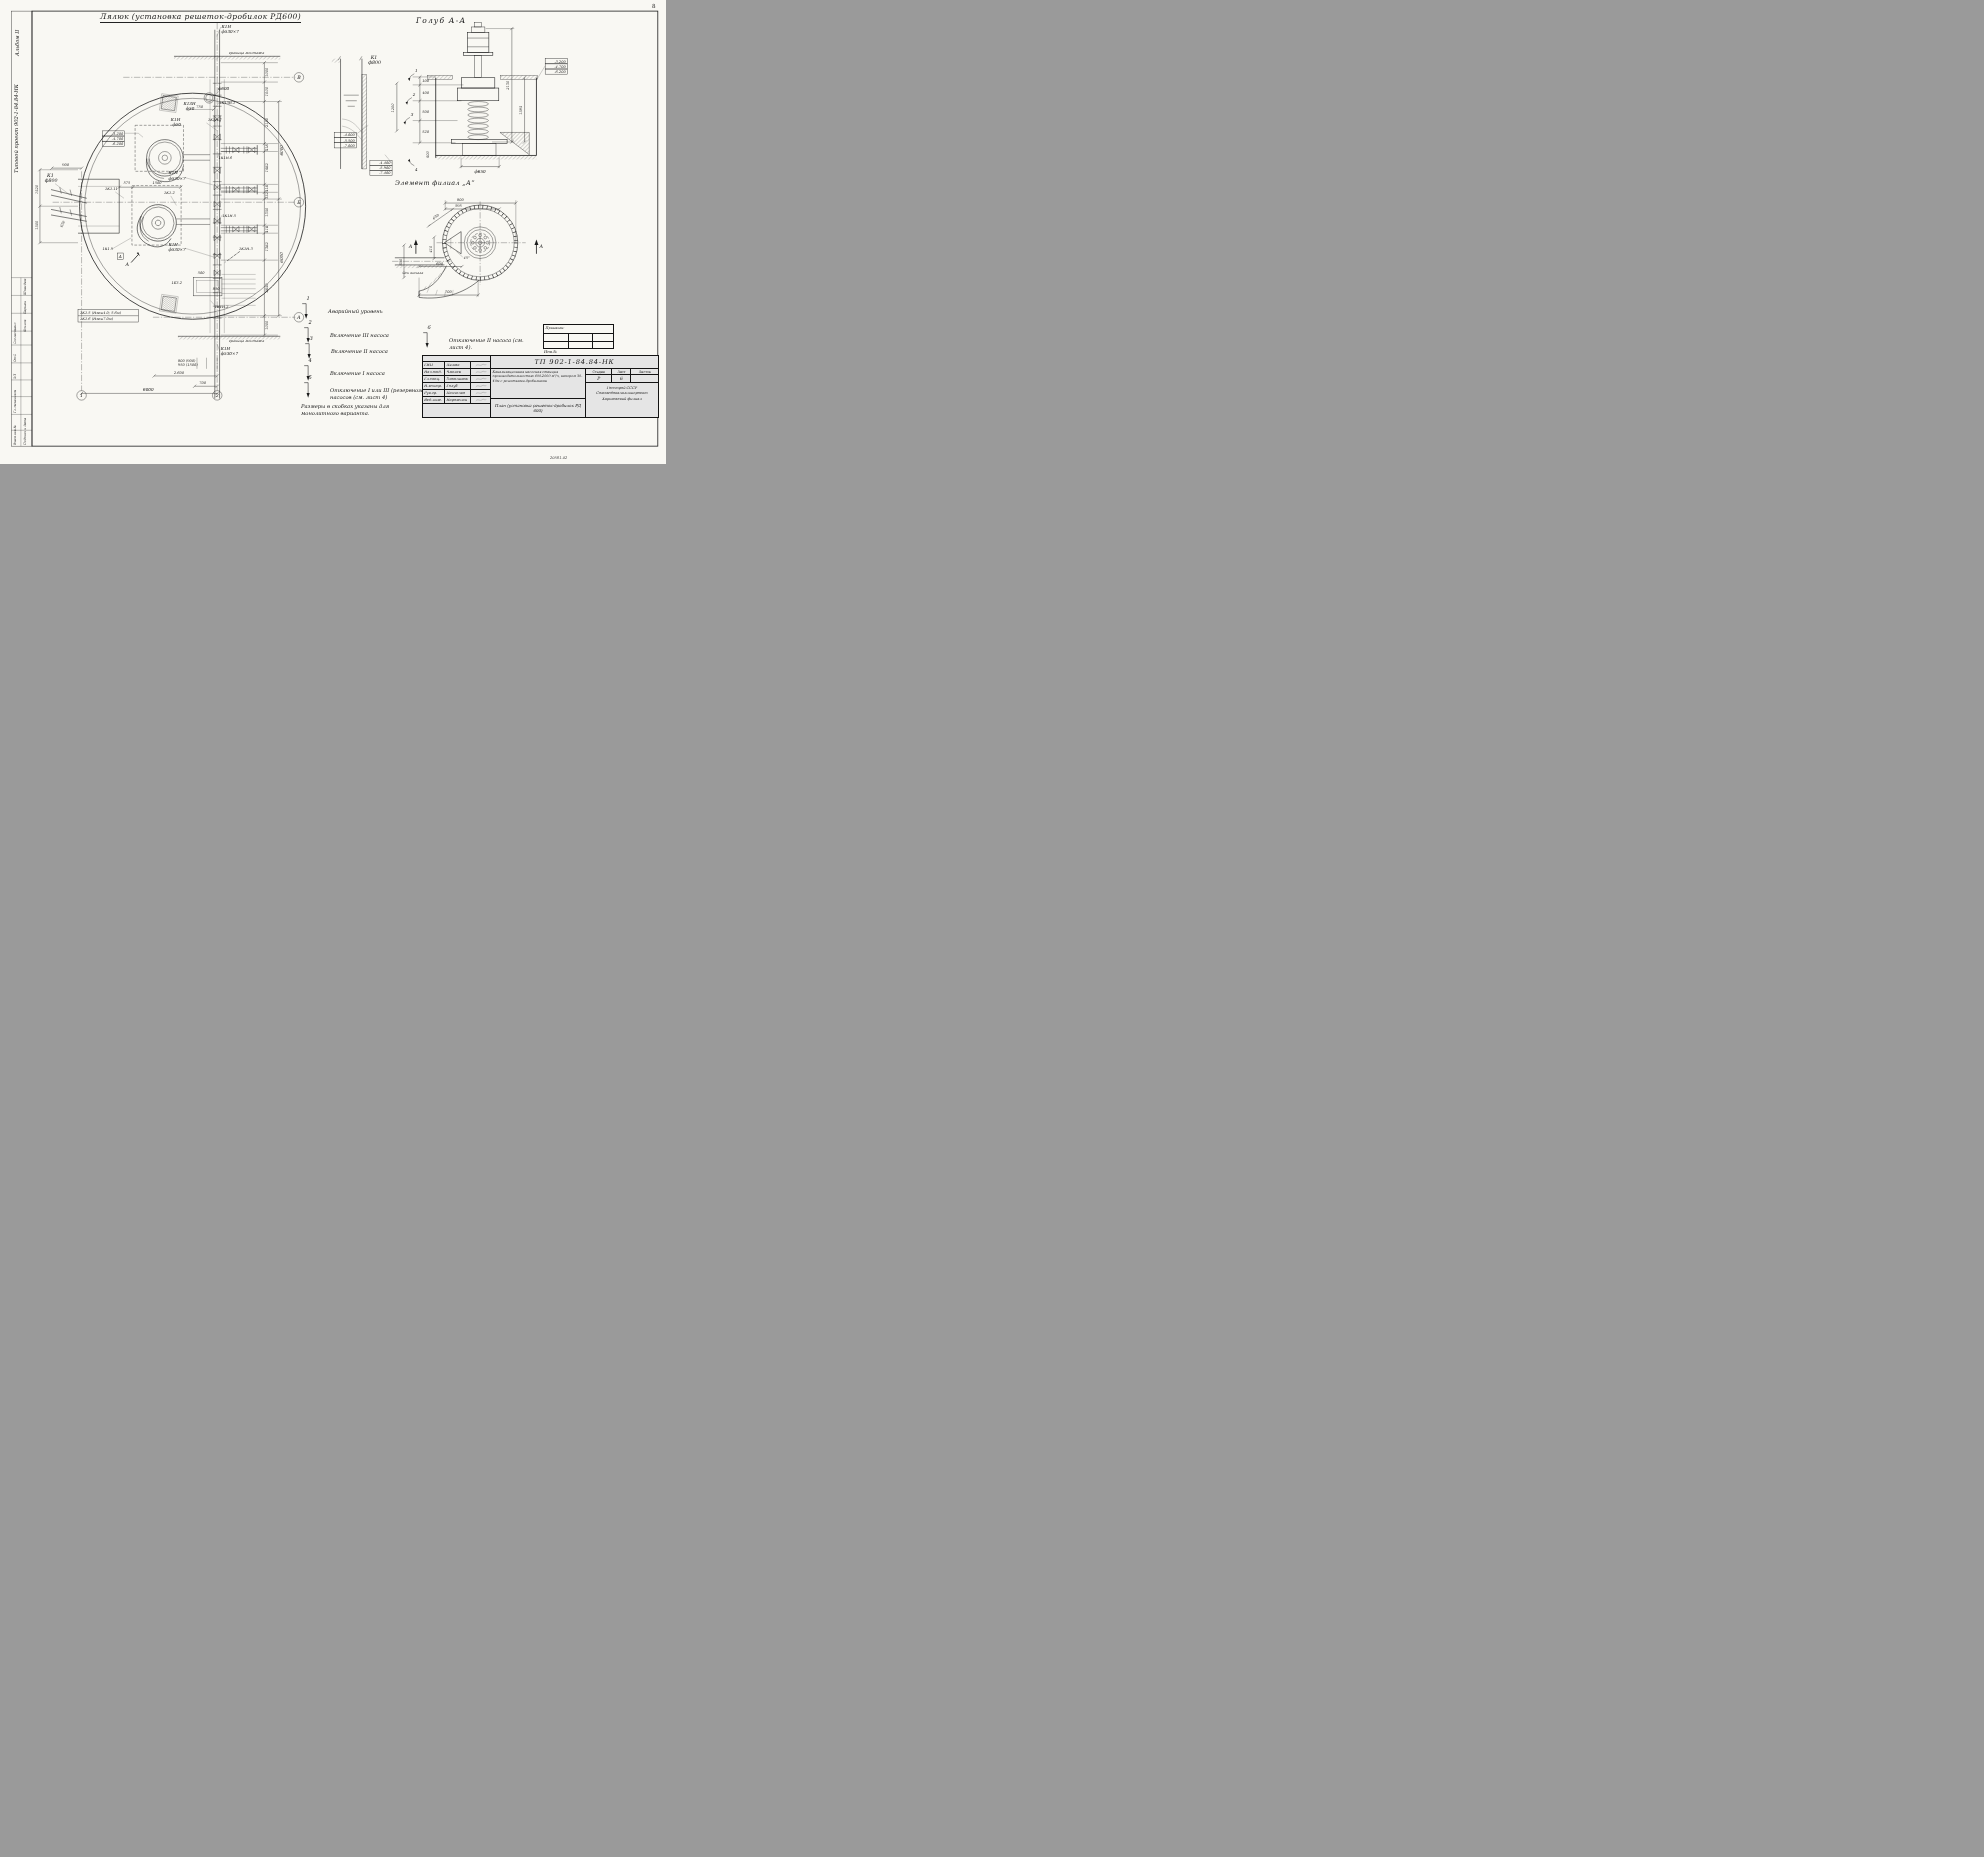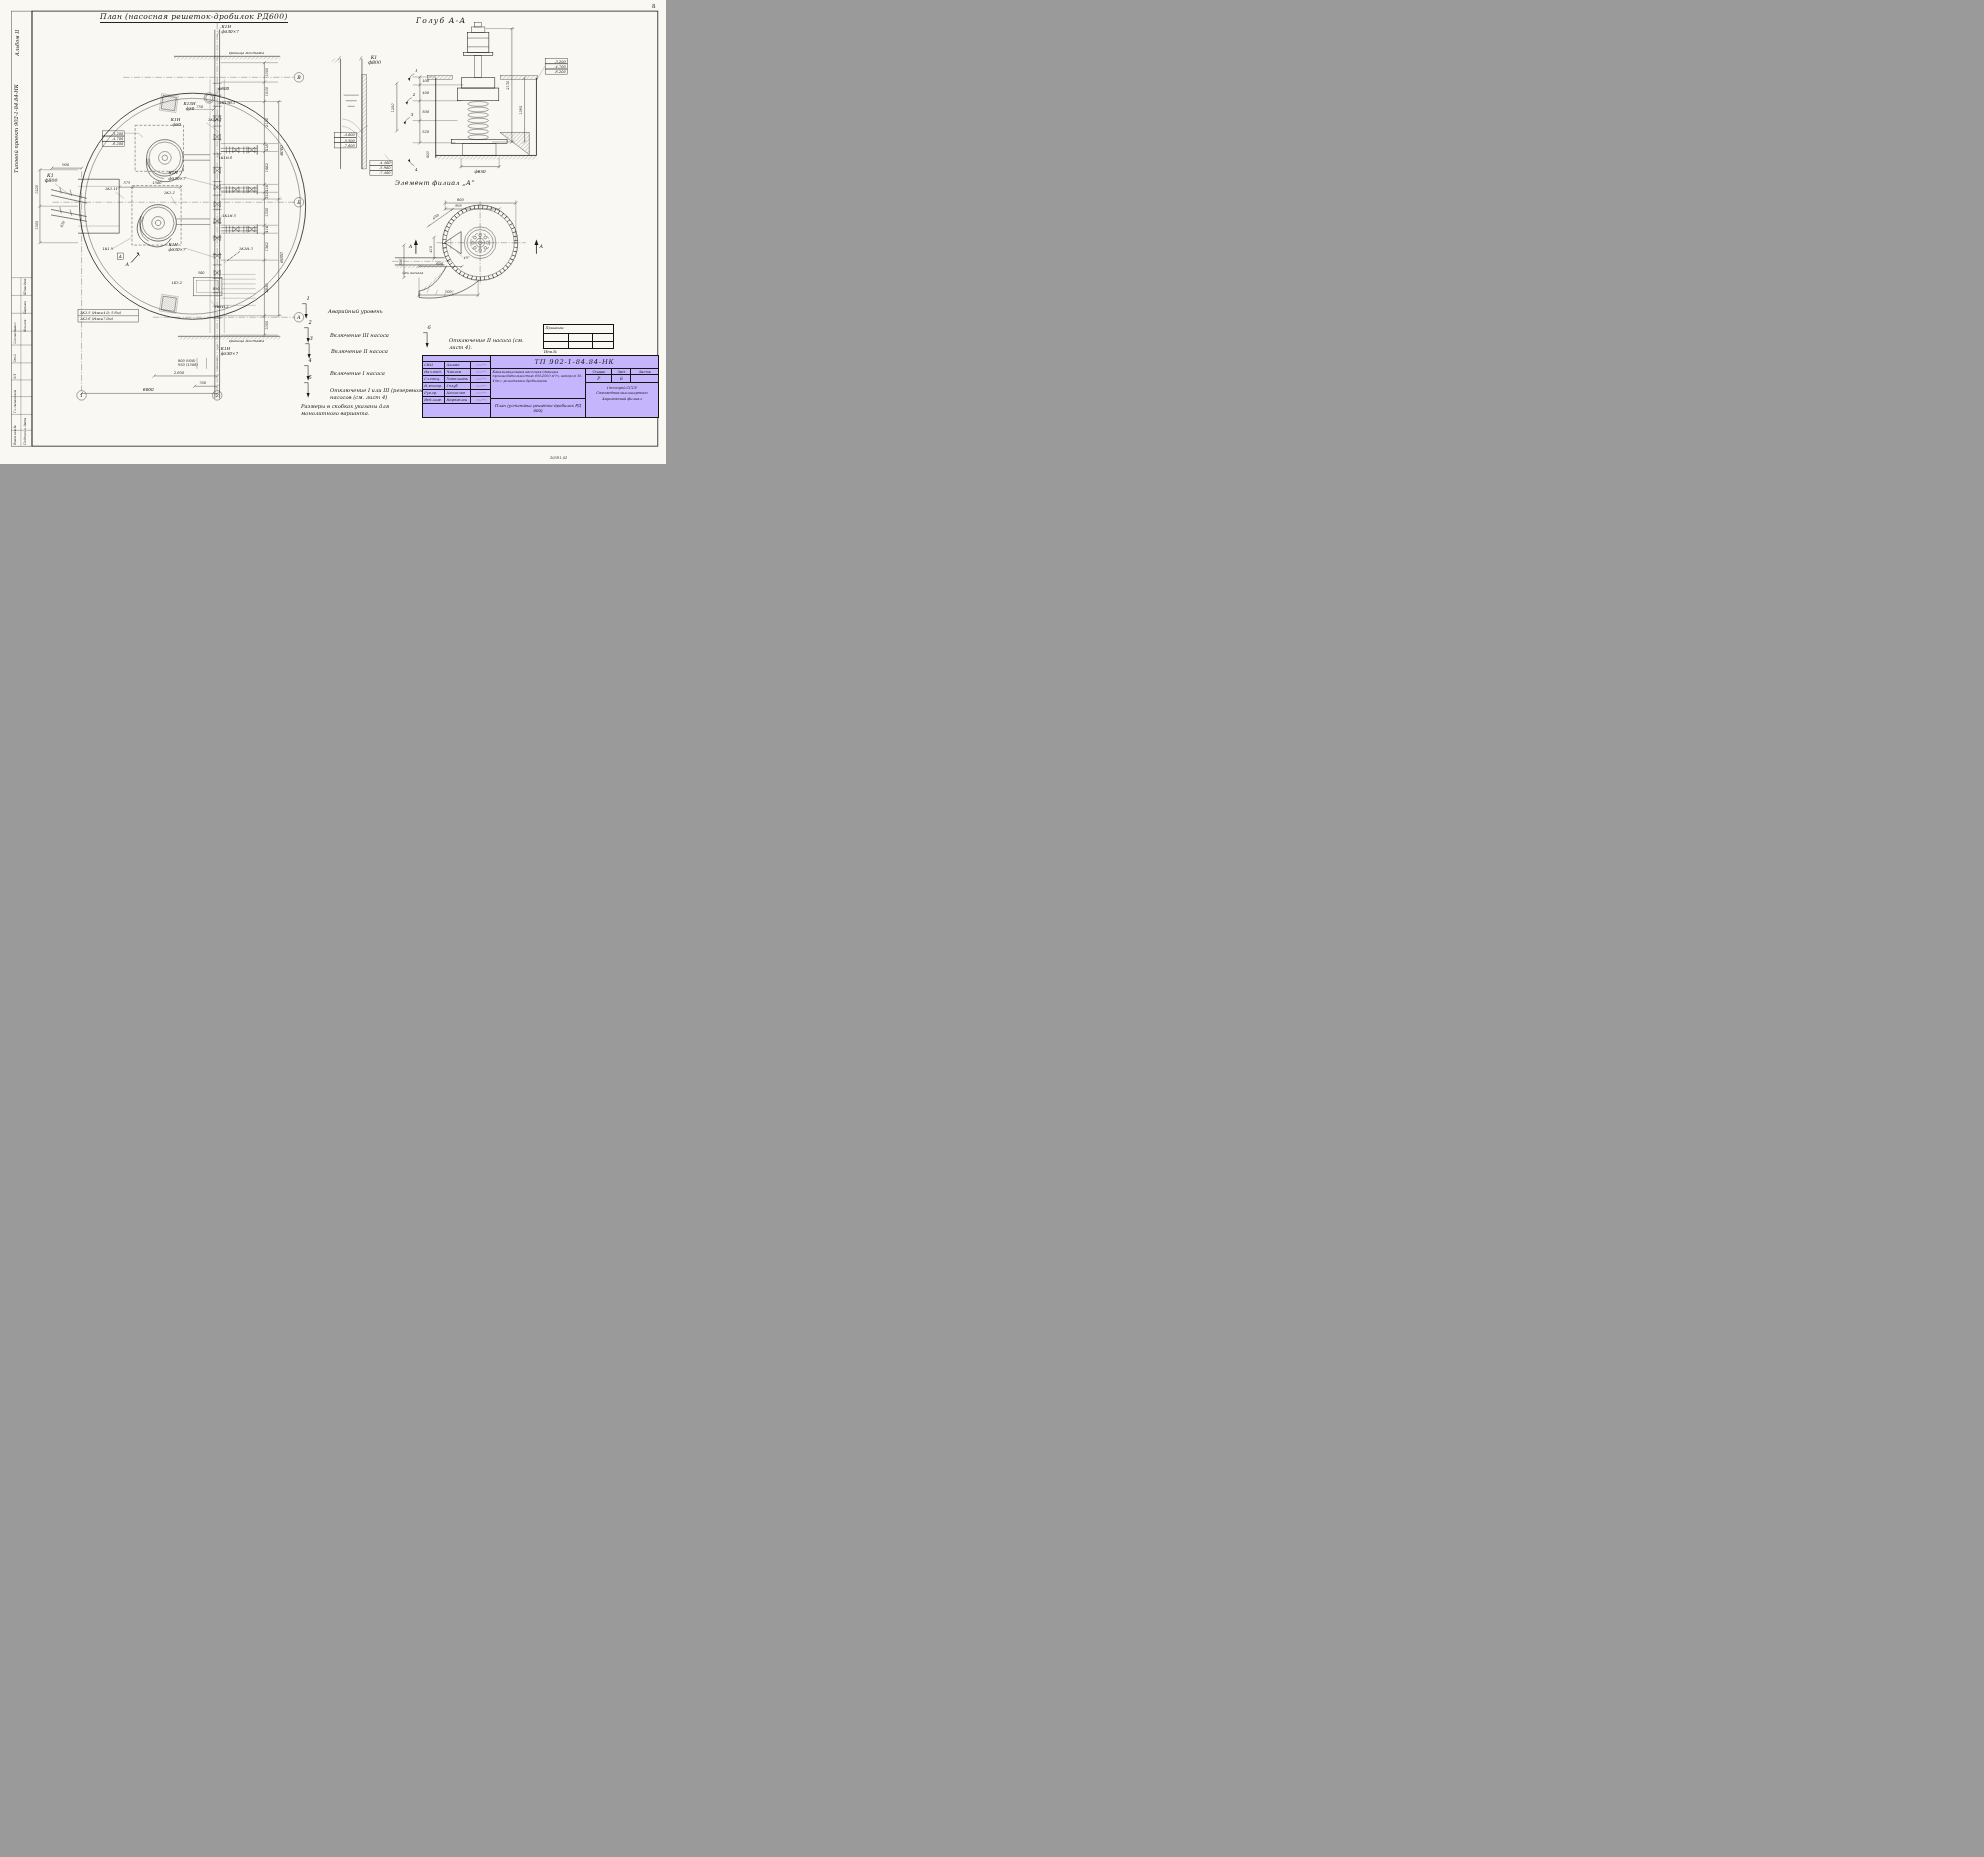--- a/index.html
+++ b/index.html
@@ -16,21 +16,21 @@
   .r13{font-size:5.2px;} .r8{font-size:3.2px;}
   
   .litem{position:absolute;}
   .lnum{position:absolute;left:5.6px;top:-1.6px;font-size:5.2px;font-style:italic;}
   .larr{position:absolute;left:0;top:4.8px;}
   .lp{stroke:#1c1c1c;stroke-width:1.4;fill:none;}
   .ltext{position:absolute;left:27px;top:11px;font-size:5.2px;font-style:italic;width:99px;line-height:1.25;}
   .lnote{position:absolute;left:301px;top:403px;width:119px;font-size:5.2px;font-style:italic;line-height:1.3;}
   
   .tblock{position:absolute;left:422px;top:355px;width:237px;height:63px;border:0.8px solid #141414;
-          display:flex;box-sizing:border-box;background:#c4b5fd;}
+          display:flex;box-sizing:border-box;background:#e5e5e5;}
   .tb-left{width:67px;border-right:0.6px solid #141414;display:flex;flex-direction:column;}
   .tb-lhead{height:5.2px;border-bottom:0.4px solid #141414;}
   .tb-lrow{height:6px;border-bottom:0.4px solid #141414;display:flex;font-size:3.6px;font-style:italic;align-items:center;}
   .tb-role{width:20px;padding-left:1.2px;border-right:0.4px solid #141414;height:100%;display:flex;align-items:center;}
   .tb-name{width:24px;padding-left:1.2px;border-right:0.4px solid #141414;height:100%;display:flex;align-items:center;}
   .tb-sig{flex:1;display:flex;align-items:center;justify-content:center;}
   .tb-lfill{flex:1;}
   .tb-main{flex:1;display:flex;flex-direction:column;}
   .tb-doc{height:12px;border-bottom:0.6px solid #141414;display:flex;align-items:center;justify-content:center;
           font-size:6.7px;font-style:italic;letter-spacing:0.8px;}
@@ -61,21 +61,21 @@
   text{fill:#151515;}
   .tx{font-family:"DejaVu Serif",serif;font-style:italic;font-size:10.5px;}
   .txs{font-size:9px;} .txm{text-anchor:middle;} .txe{text-anchor:end;} .txb{font-size:12px;}
 </style>
 </head>
 <body>
 
 <div class="page">
 
   <div class="corner">8</div>
-  <div class="ptitle">План (насосная решеток-дробилок РД600)</div>
+  <div class="ptitle">Лялюк (установка решеток-дробилок РД600)</div>
   <div class="stitle">Голуб  А-А</div>
   <div class="etitle">Элемент филиал „А“</div>
   <div class="fcode">20581-02</div>
 
   <div class="rot r13" style="left:14.3px;top:56px">Альбом II</div>
   <div class="rot r13" style="left:12.7px;top:173px">Типовой проект 902-1-84.84-НК</div>
   <div class="rot r8" style="left:13px;top:344px">Согласовано</div>
   <div class="rot r8" style="left:22.6px;top:295px">Шпандюк</div>
   <div class="rot r8" style="left:22.6px;top:314px">Барнаш</div>
   <div class="rot r8" style="left:22.6px;top:332px">Ясинов</div>

